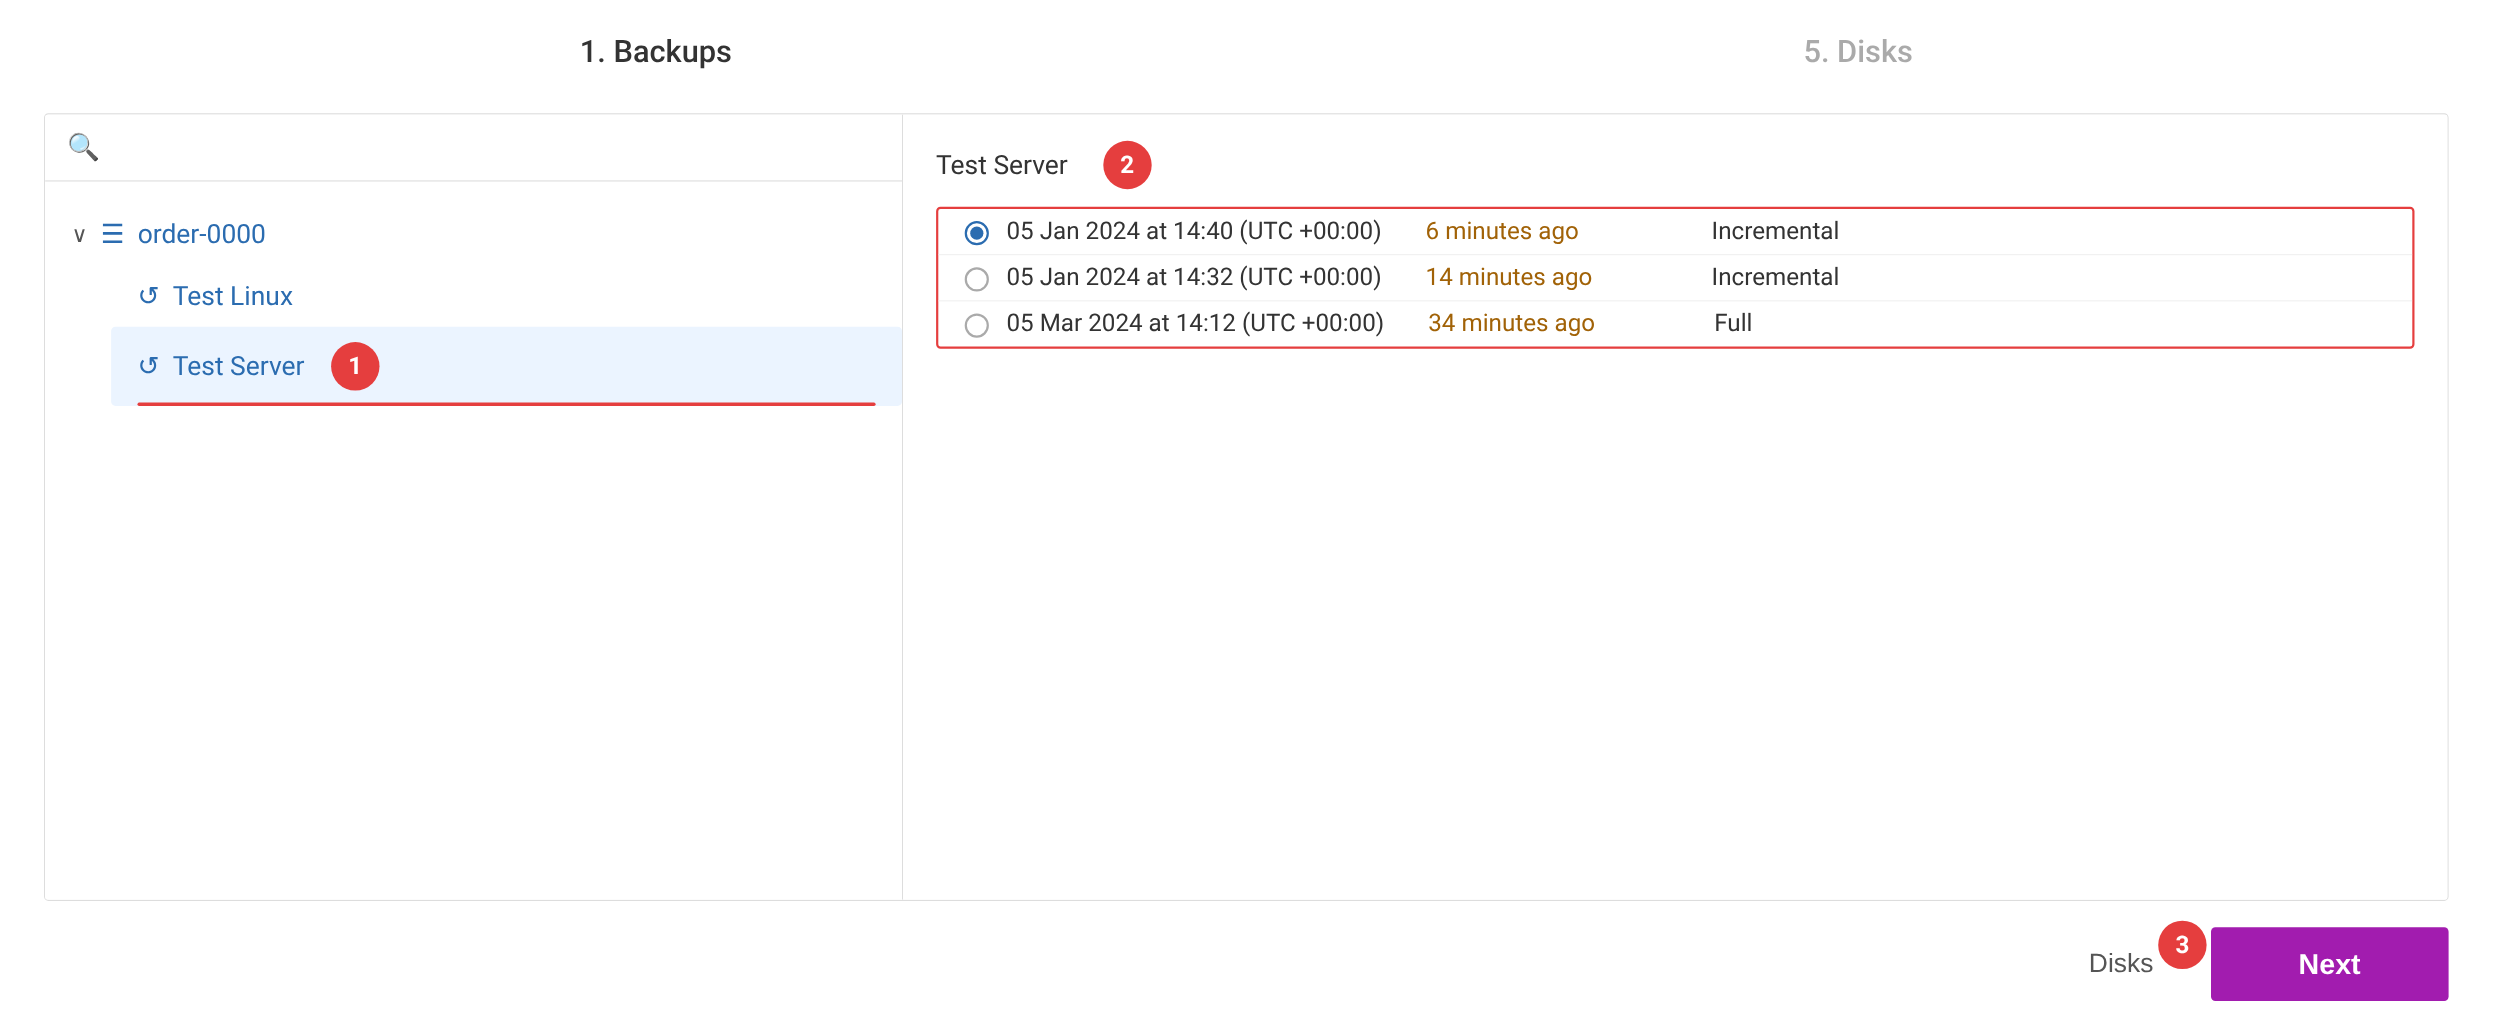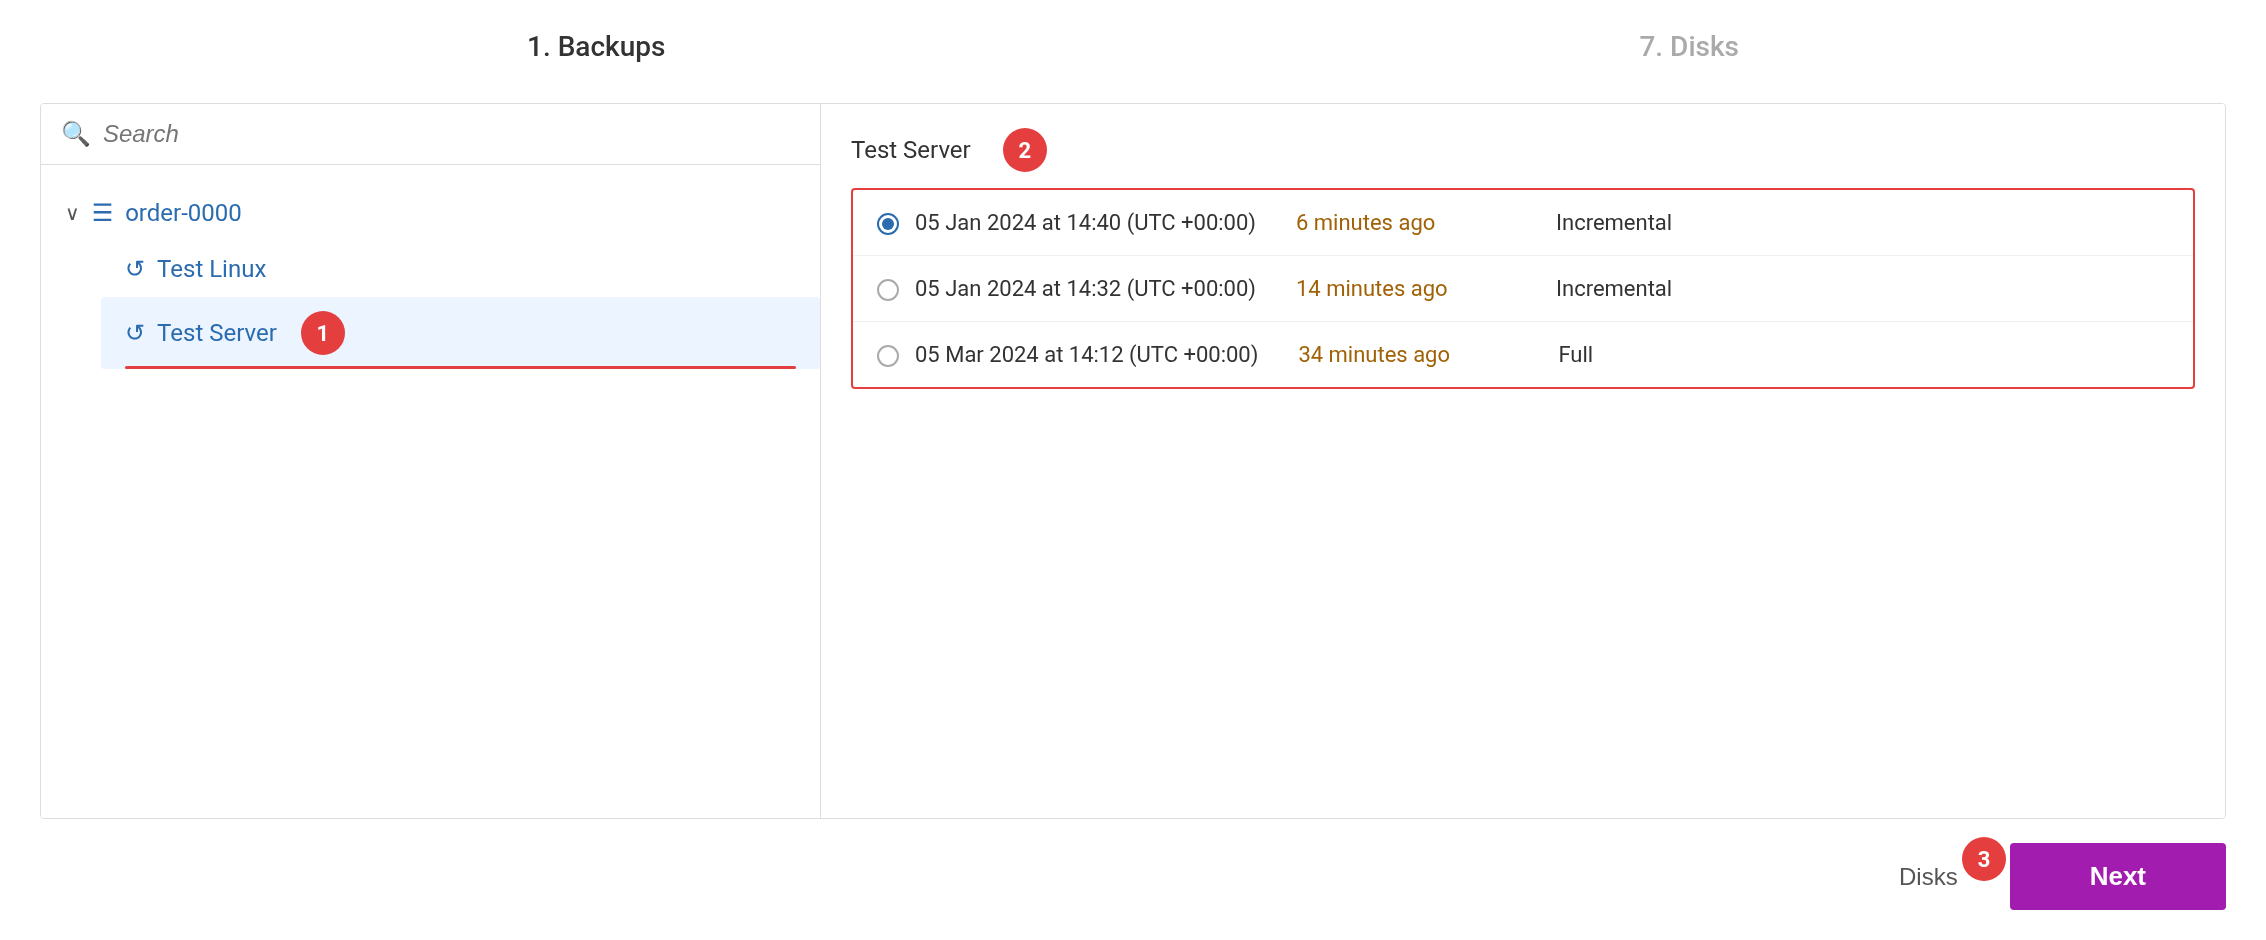--- a/index.html
+++ b/index.html
@@ -186,21 +186,21 @@
     .backup-list {
       border: 2px solid #e53e3e;
       border-radius: 4px;
       padding: 0;
       overflow: hidden;
     }
 
     .backup-item {
       display: flex;
       align-items: flex-start;
-      padding: 20px 24px;
+      padding: 8px 24px;
       gap: 16px;
       border-bottom: 1px solid #f0f0f0;
     }
 
     .backup-item:last-child {
       border-bottom: none;
     }
 
     .radio-btn {
       width: 22px;
@@ -282,30 +282,29 @@
       min-width: 200px;
     }
   </style>
 </head>
 <body>
 
 <div class="wizard-container">
 
   <div class="wizard-steps">
     <span class="step-label">1. Backups</span>
-    <span class="step-label inactive">7. Disks</span>
+    <span class="step-label inactive">5. Disks</span>
   </div>
 
   <div class="wizard-body">
 
     <div class="left-panel">
 
       <div class="search-bar">
         <span class="search-icon">🔍</span>
-        <input class="search-input" type="text" placeholder="Search" style="">
       </div>
 
       <div class="tree-area">
         <div class="tree-group">
           <div class="tree-group-header">
             <span class="chevron">∨</span>
             <span class="group-icon">☰</span>
             <span class="group-label">order-0000</span>
           </div>
           <div class="tree-children">

